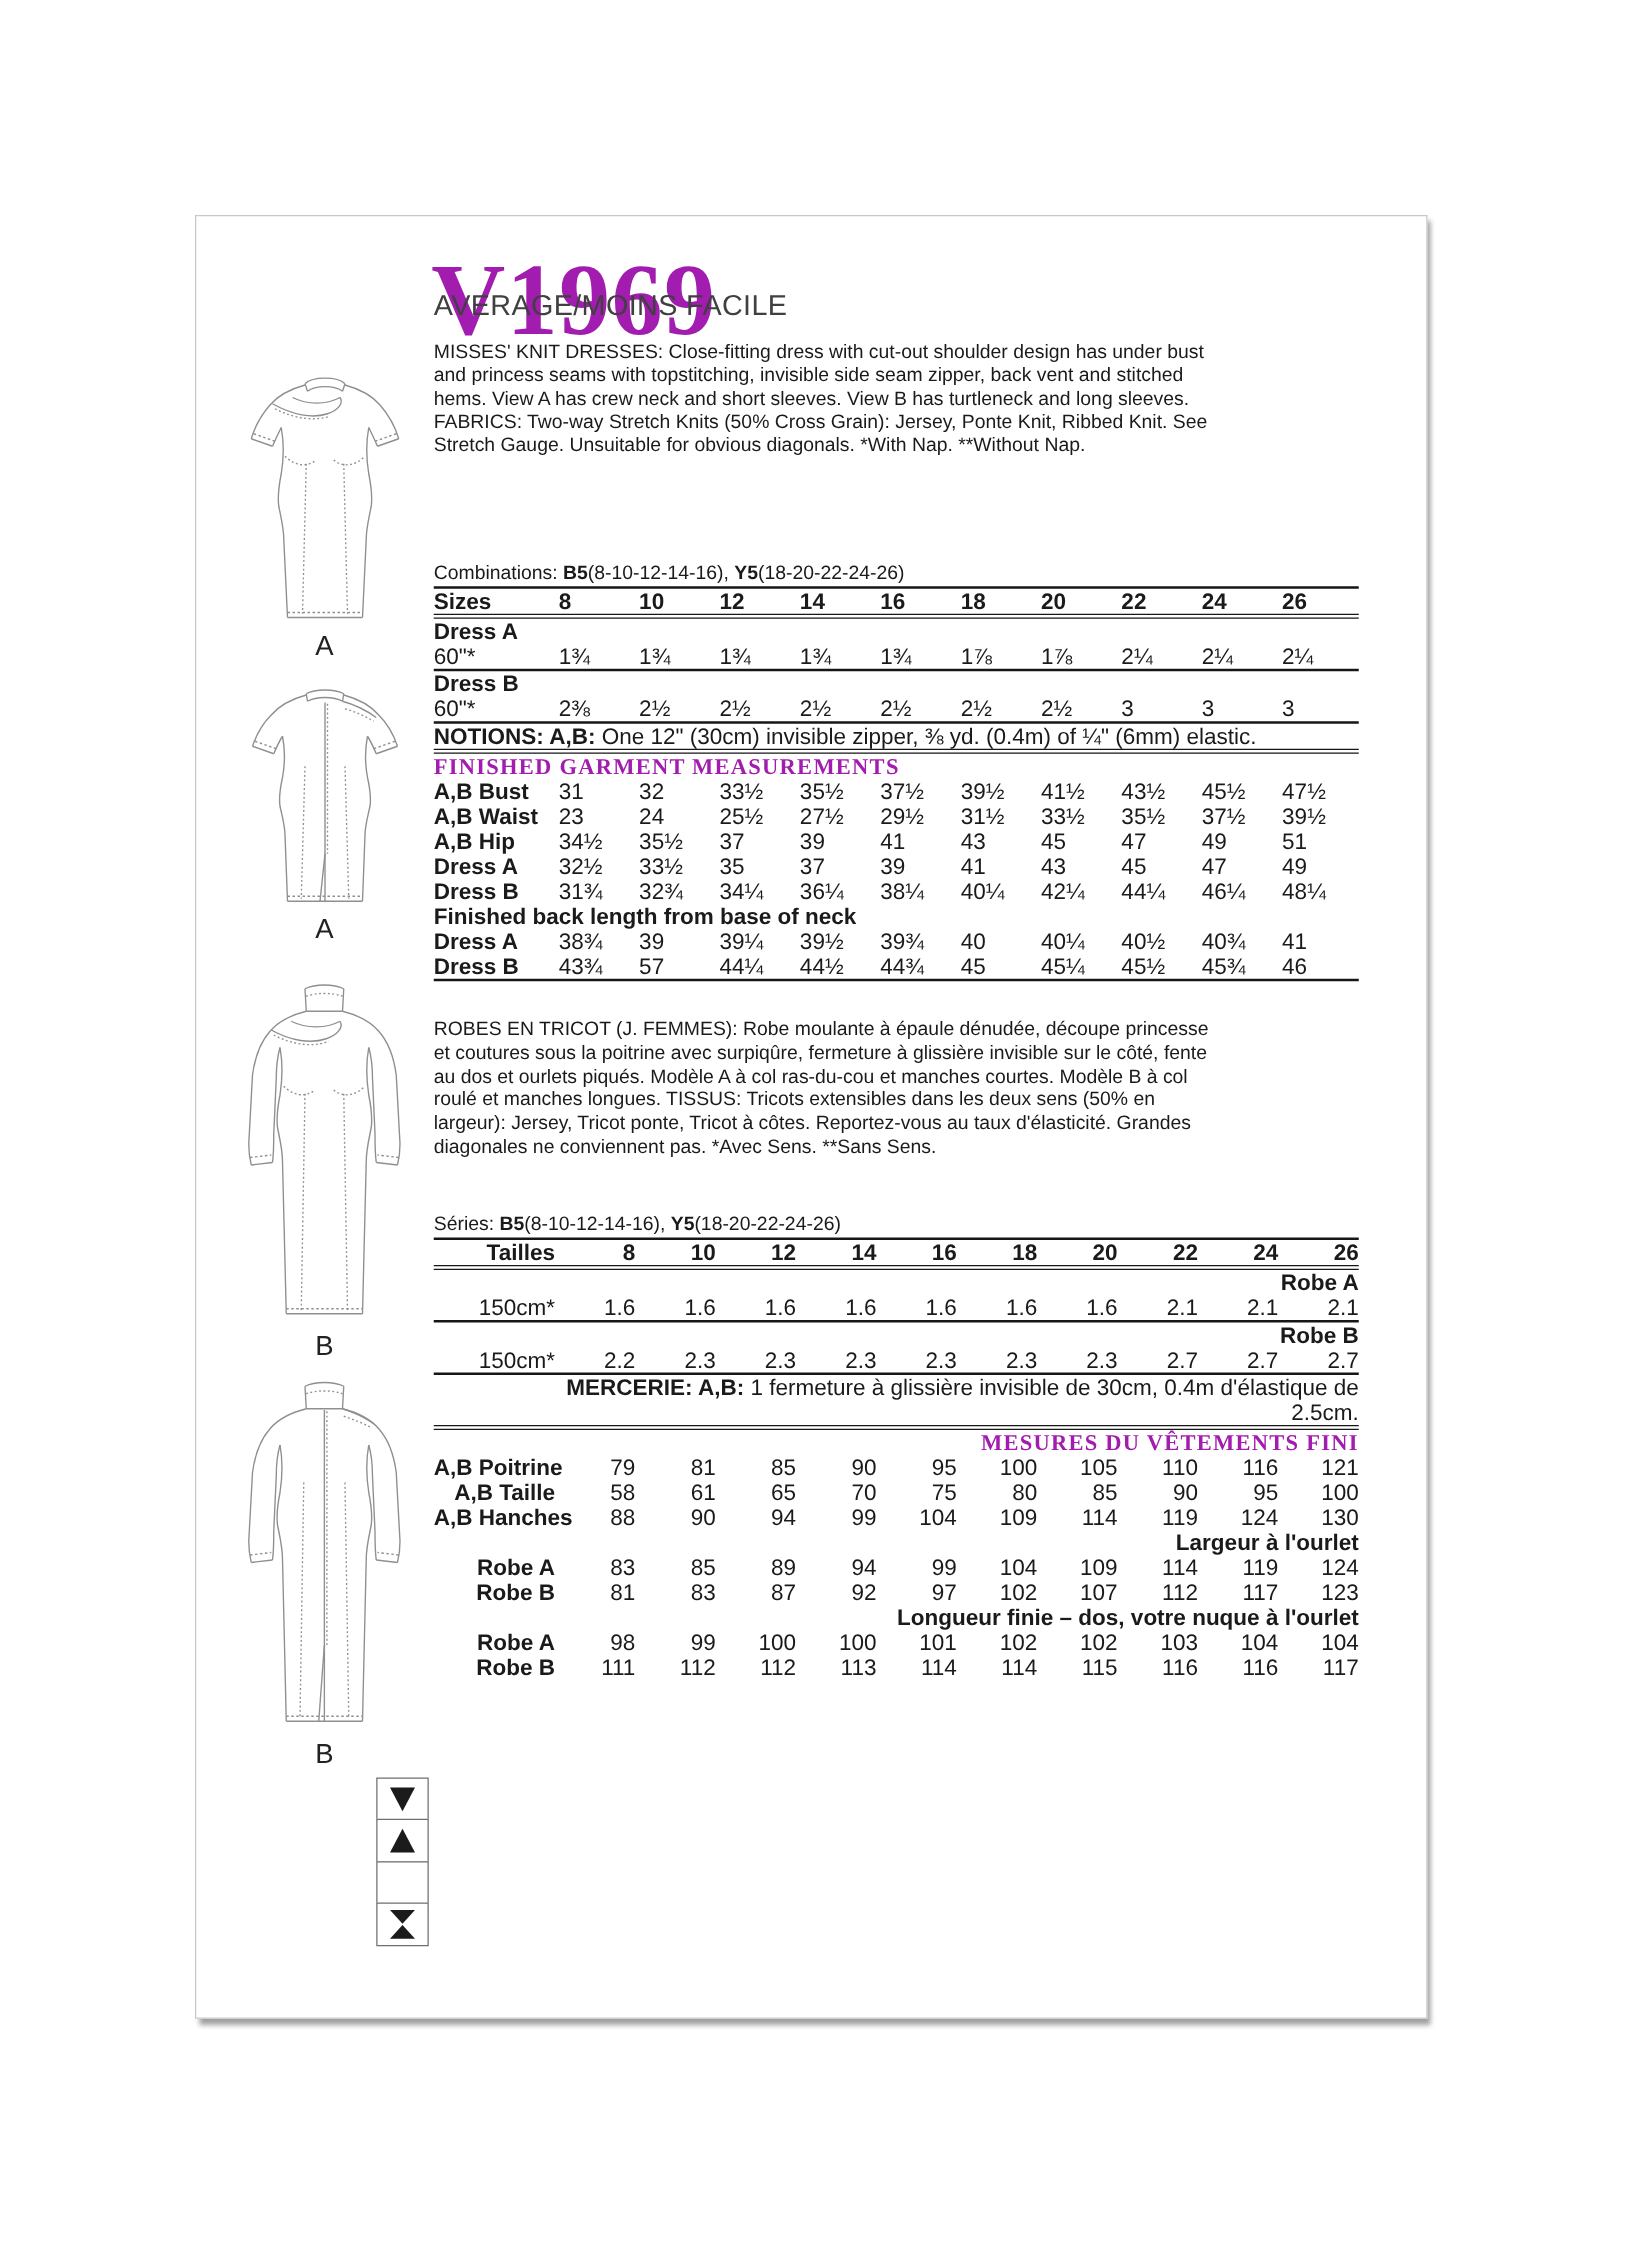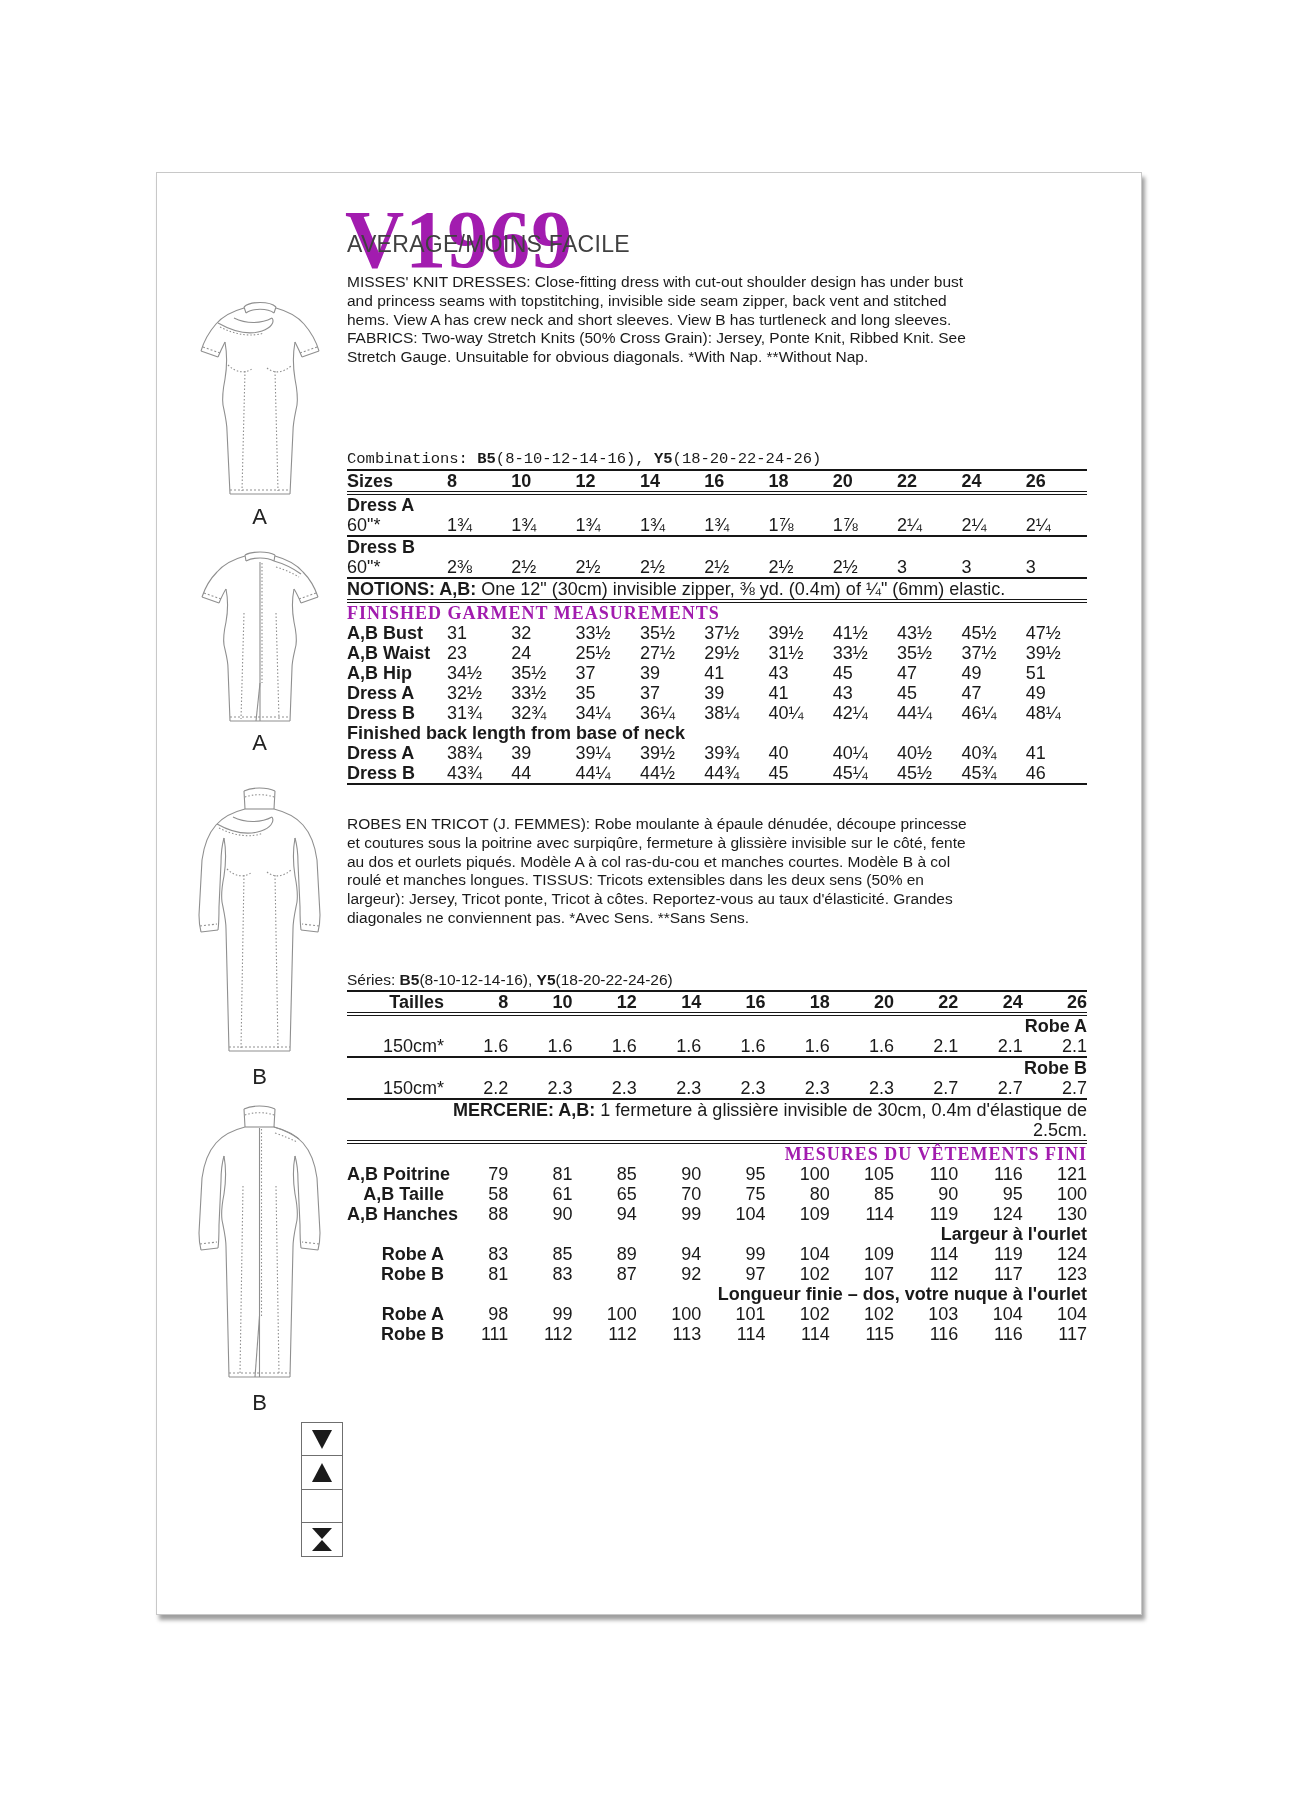--- a/index.html
+++ b/index.html
@@ -20,21 +20,21 @@
     line-height:1;letter-spacing:1px;color:#a21caf;
   }
   .difficulty{
     left:190px;top:58px;width:612px;text-align:left;
     font-size:23px;letter-spacing:.3px;color:#404040;
   }
   .desc{left:190px;top:100px;width:625px;font-size:15.5px;line-height:18.8px;}
   .desc b{font-weight:400;}
   .desc.fr{top:642px;}
   .combos{left:190px;font-size:15.5px;line-height:20px;white-space:nowrap;}
-  .combos.en{top:276px;font-family:Liberation Mono, monospace;}
+  .combos.en{top:276px;}
   .combos.fr{top:797px;}
   .ptable{left:190px;width:740px;}
   .ptable.en{top:296px;}
   .ptable.fr{top:817px;text-align:right;}
   .trow{
     display:grid;grid-template-columns:97px repeat(10,1fr);
     font-size:18px;line-height:20px;
   }
   .trow .cell{white-space:nowrap;}
   .trow .val{padding-left:3px;}
@@ -197,21 +197,21 @@
         <div class="cell val">39¾</div>
         <div class="cell val">40</div>
         <div class="cell val">40¼</div>
         <div class="cell val">40½</div>
         <div class="cell val">40¾</div>
         <div class="cell val">41</div>
       </div>
       <div class="trow data_end boldlab">
         <div class="cell lab">Dress B</div>
         <div class="cell val">43¾</div>
-        <div class="cell val">44</div>
+        <div class="cell val">57</div>
         <div class="cell val">44¼</div>
         <div class="cell val">44½</div>
         <div class="cell val">44¾</div>
         <div class="cell val">45</div>
         <div class="cell val">45¼</div>
         <div class="cell val">45½</div>
         <div class="cell val">45¾</div>
         <div class="cell val">46</div>
       </div>
     </div>

